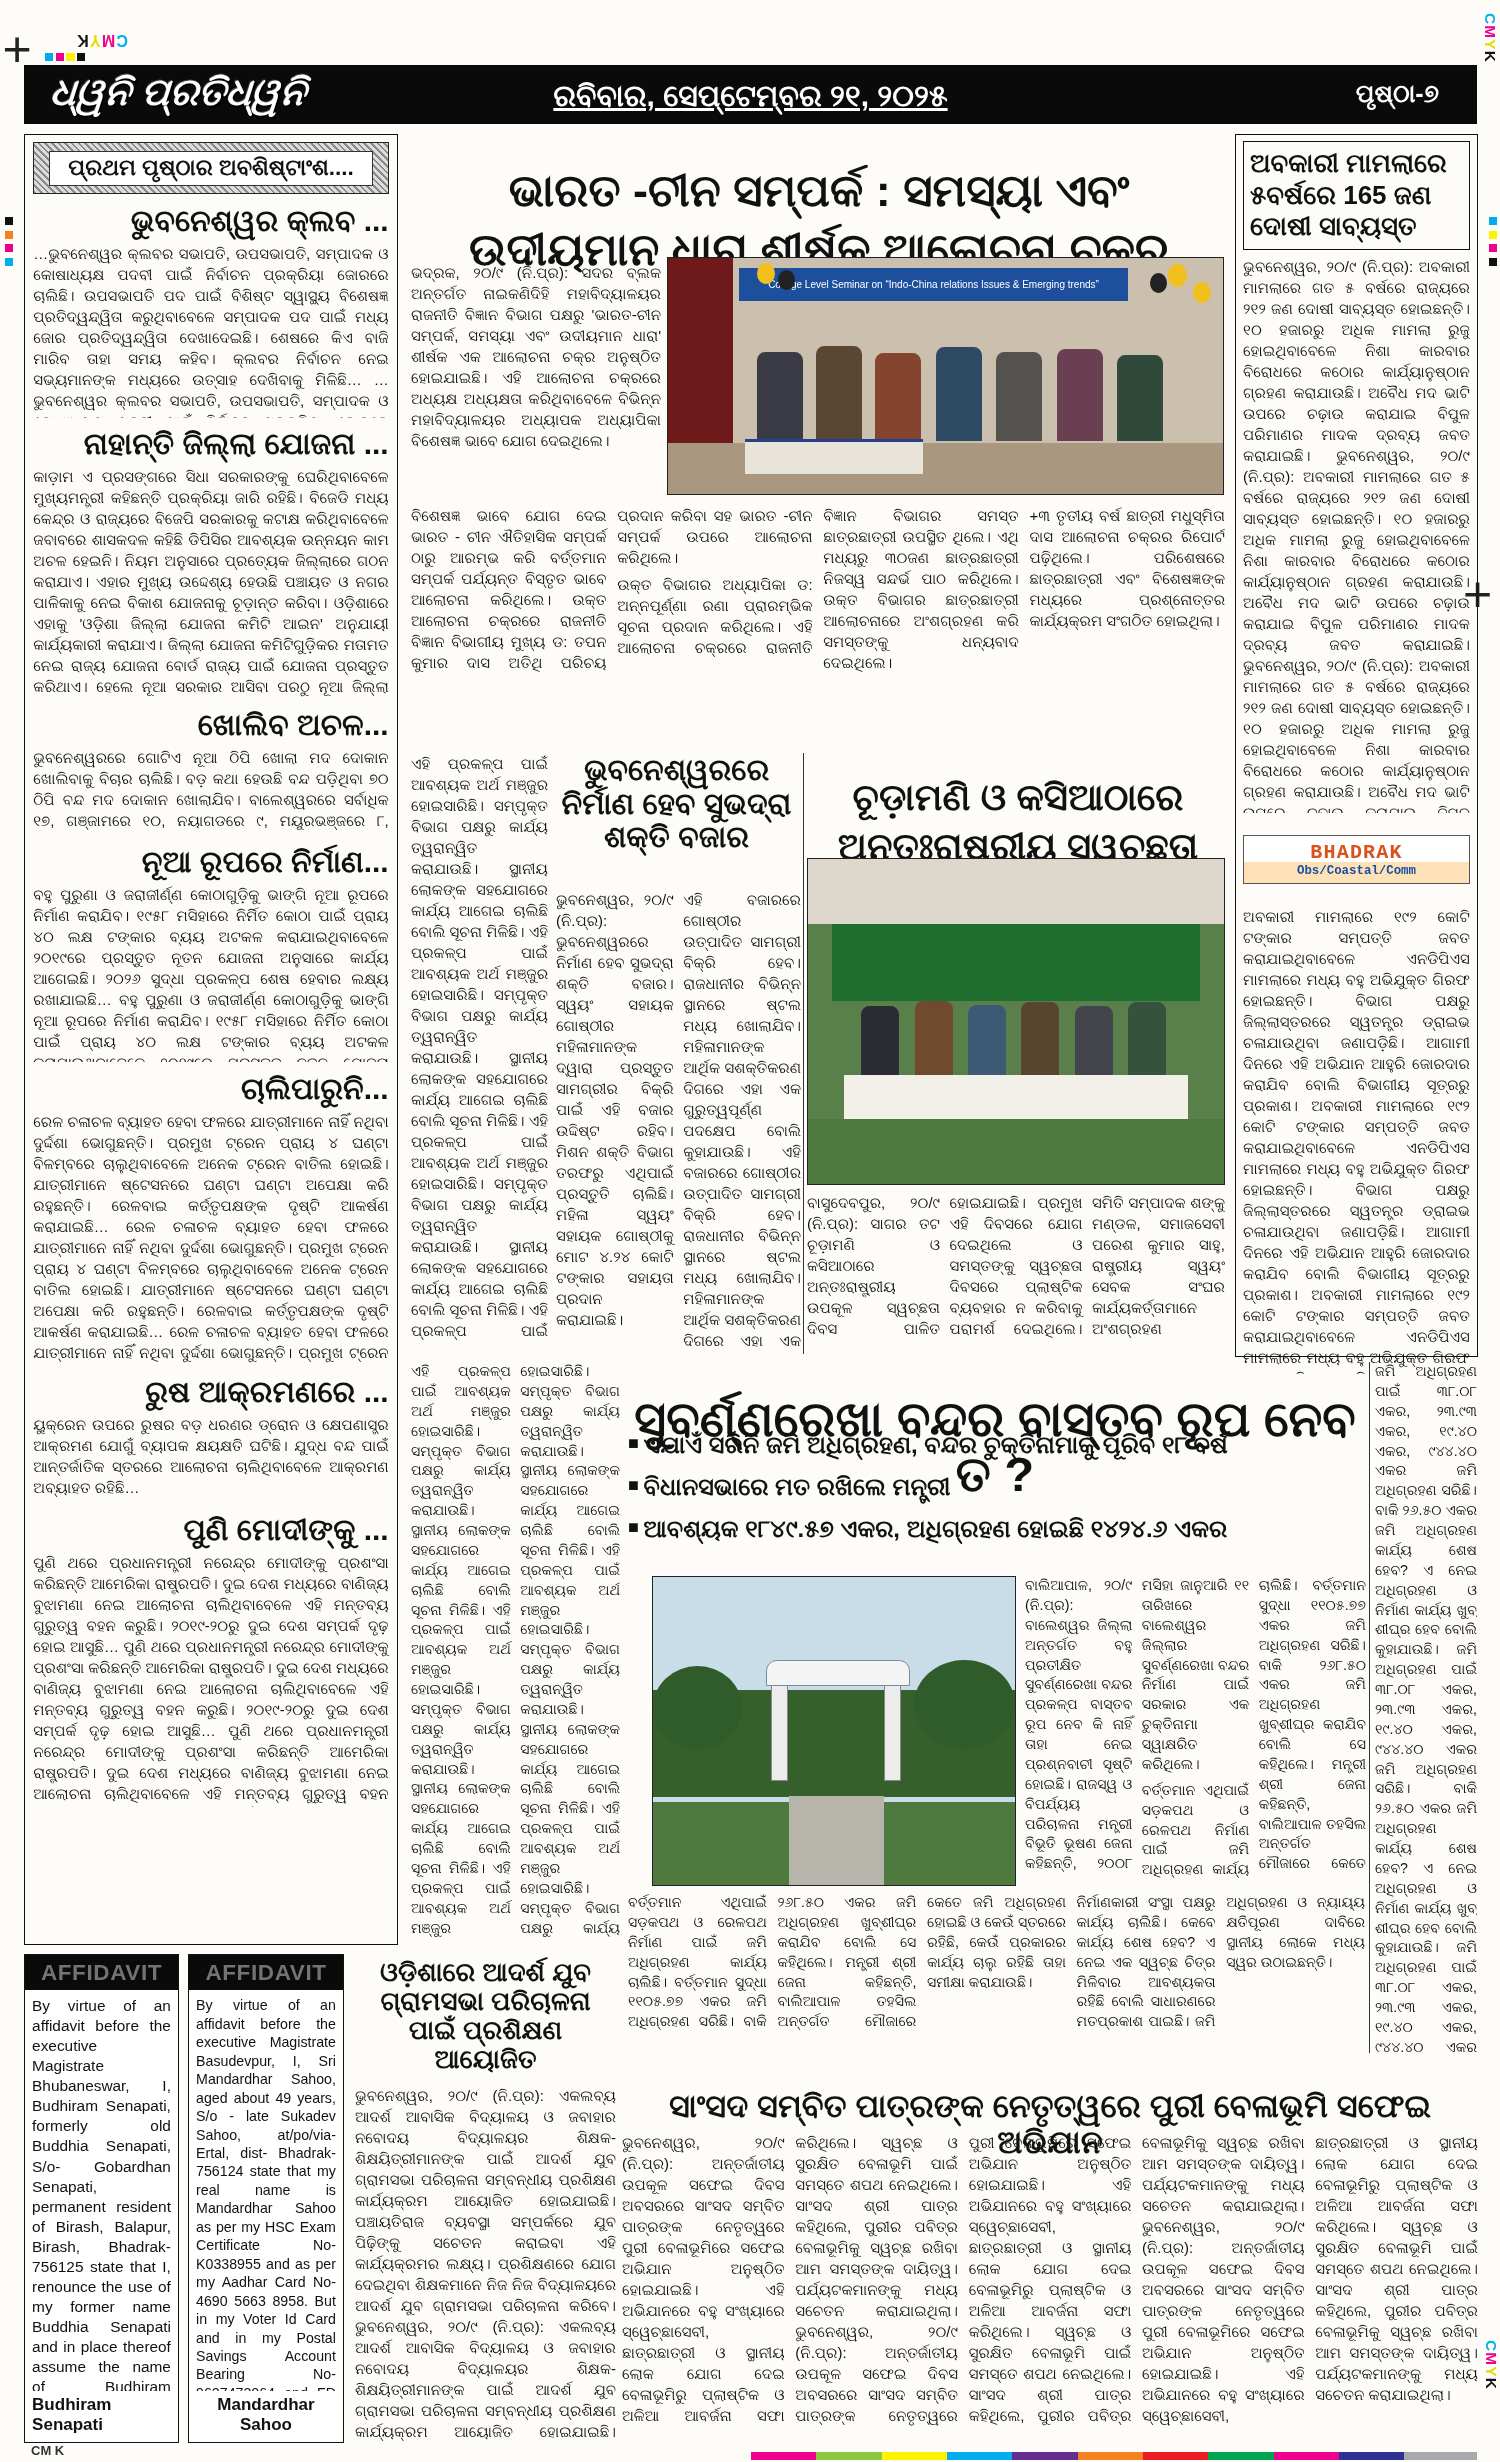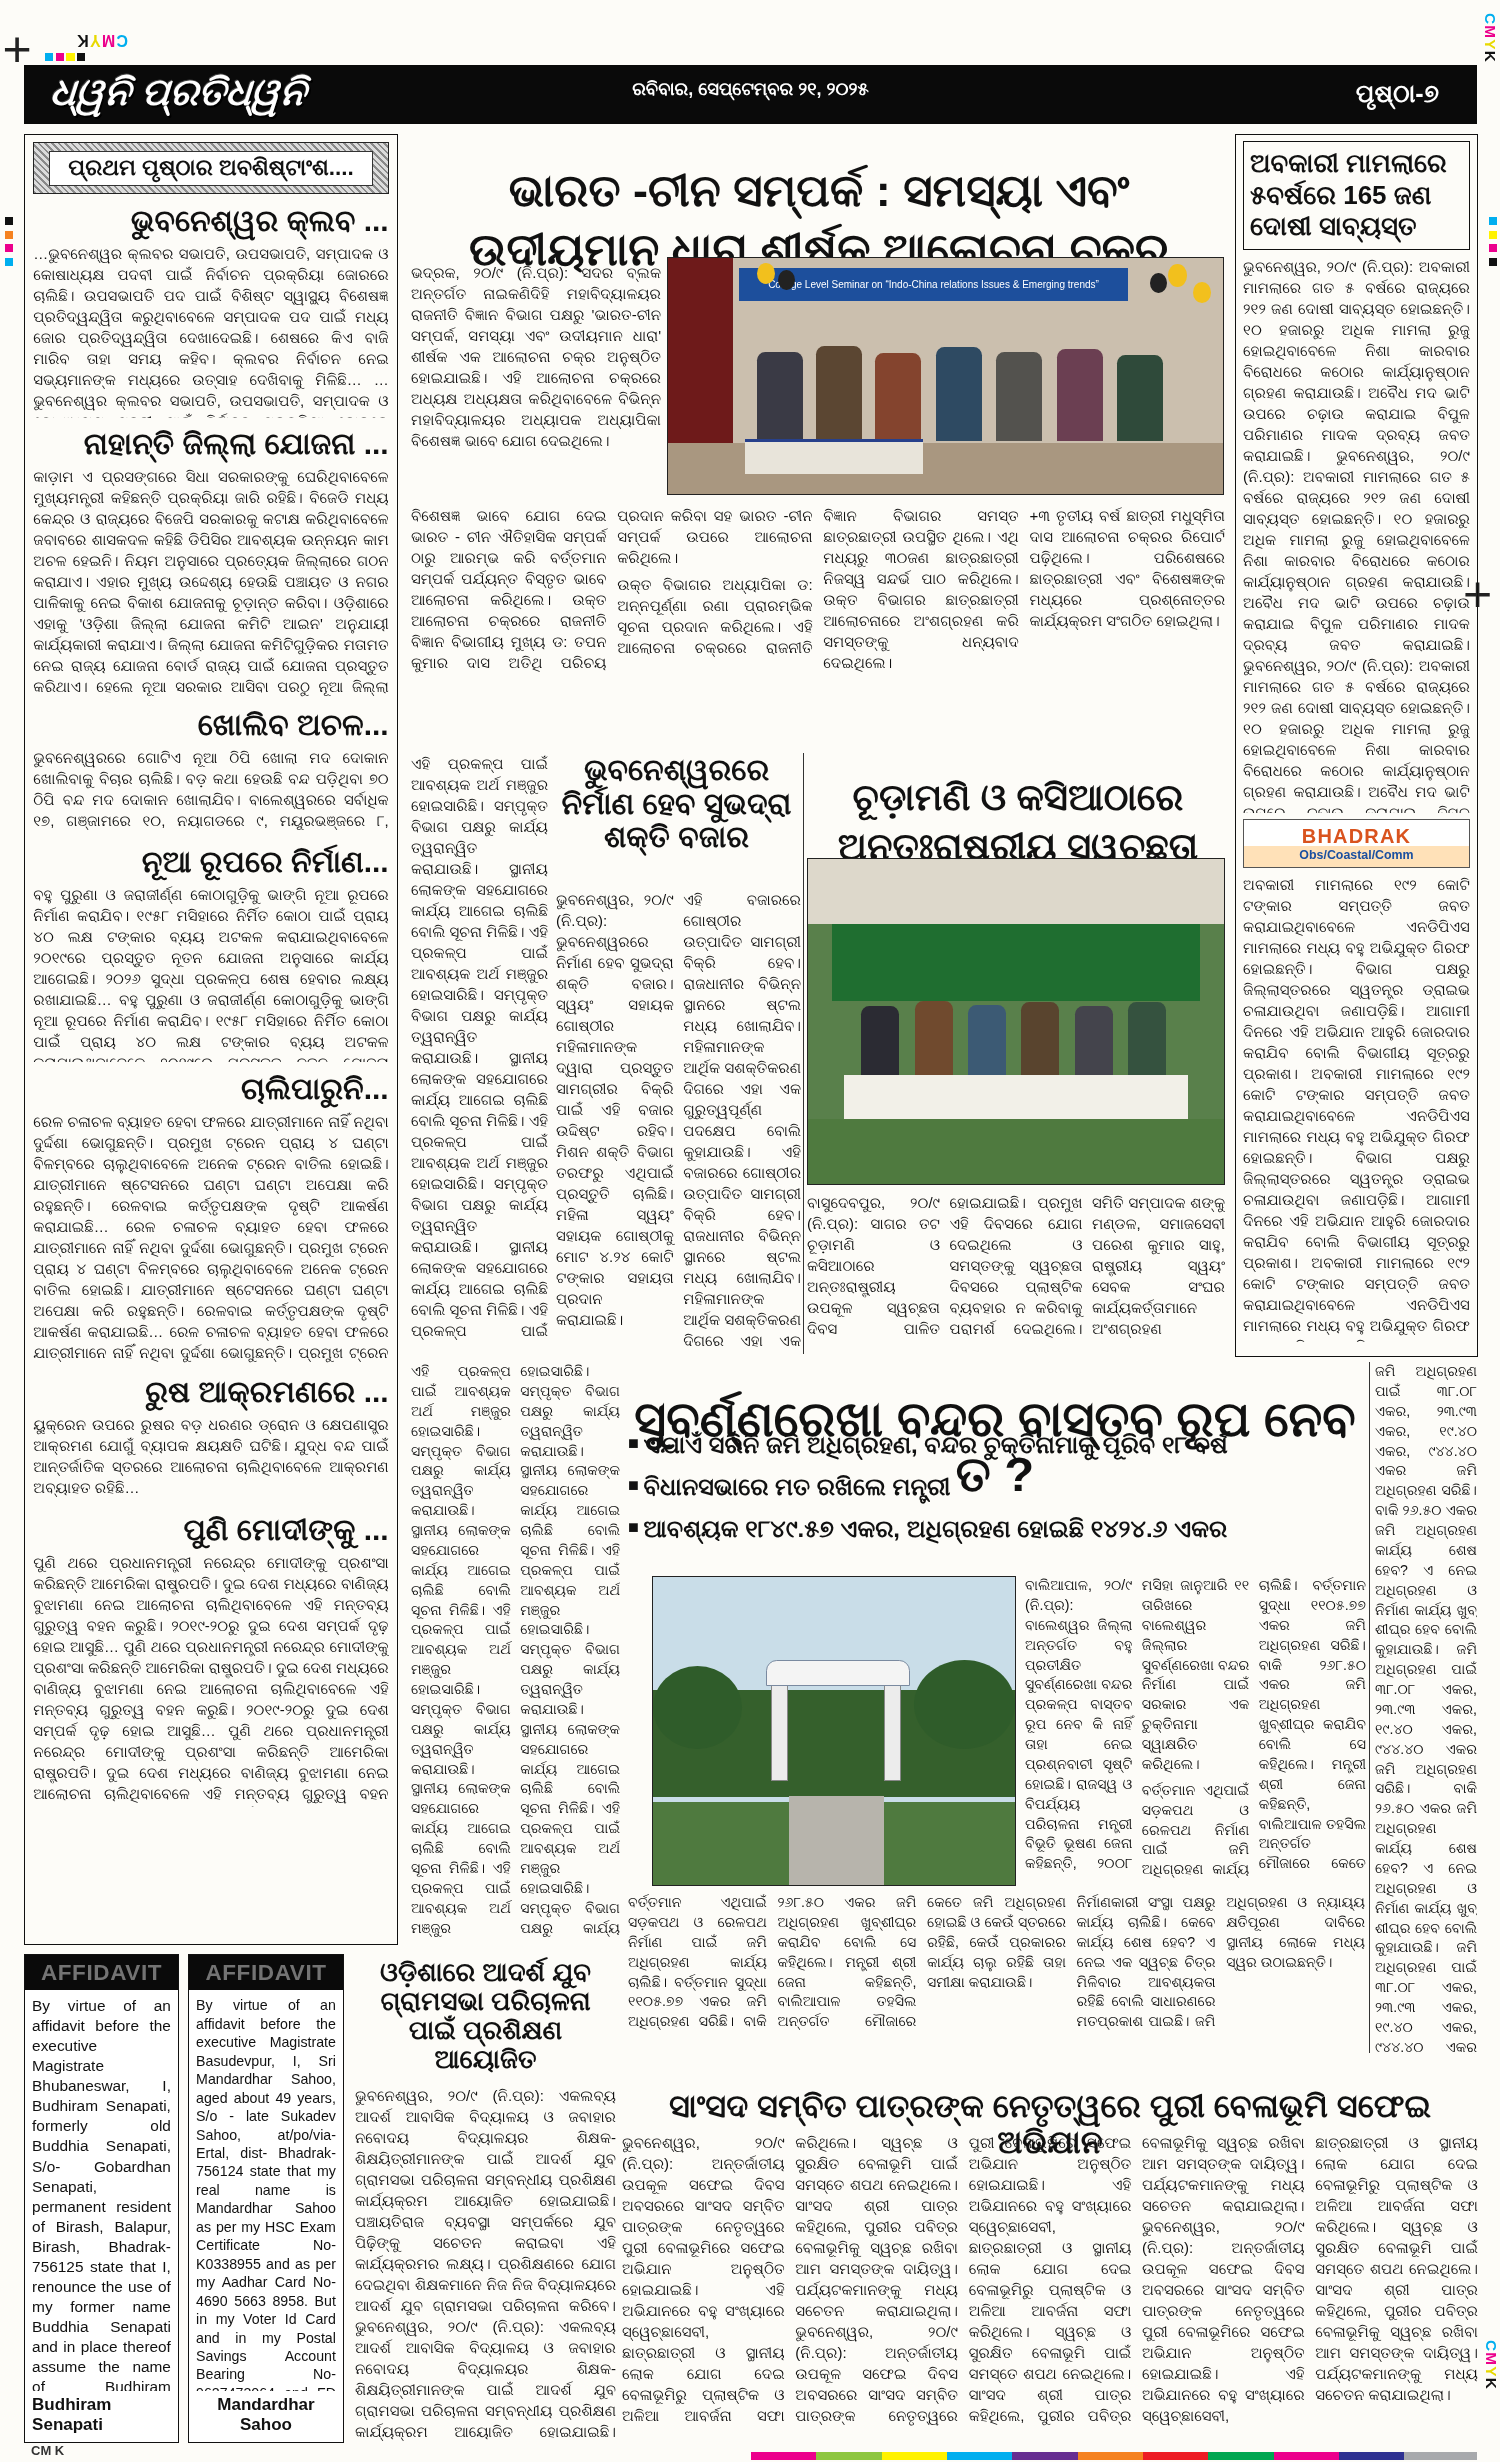--- a/index.html
+++ b/index.html
@@ -14,21 +14,21 @@
   .cmyk-rot{font-size:16px;font-weight:bold;transform:rotate(180deg);letter-spacing:1.2px;}
   .cmyk-vert{font-size:15.4px;font-weight:bold;writing-mode:vertical-rl;letter-spacing:1.2px;}
   .rainbow{background:linear-gradient(90deg,#ec008c 0 9%,#8dc63f 9% 18%,#fff200 18% 27%,
     #00aeef 27% 36%,#662d91 36% 45%,#f58220 45% 54%,#ed1c24 54% 63%,#00a651 63% 72%,
     #ec008c 72% 81%,#2e3192 81% 90%,#a7a9ac 90% 100%);}
   .c-c{color:#00aeef}.c-m{color:#ec008c}.c-y{color:#e8d900}.c-k{color:#111}
   
   .topbar{background:#0a0a0a;color:#fff;}
   .logo{font-size:38px;font-weight:bold;font-style:italic;transform:skewX(-4deg);
         text-shadow:1.8px 1.8px 0 #000, -0.6px -0.6px 0 #444;white-space:nowrap;}
-  .eddate{font-size:18px;font-weight:bold;white-space:nowrap;}
+  .eddate{font-size:30px;font-weight:bold;white-space:nowrap;text-decoration:underline;}
   .pageno{font-size:25px;font-weight:bold;}
   
   .bt{font-size:15px;line-height:1.40;text-align:justify;overflow:hidden;word-break:break-word;}
   .bt p{margin:0 0 6px 0;}
   .h-sm{font-weight:bold;font-size:30px;margin:9.5px 0 6px 0;line-height:1.1;text-align:right;}
   .h-mid{font-weight:bold;text-align:center;line-height:1.12;}
   .cols2{column-count:2;column-gap:9.5px;}
   .cols3{column-count:3;column-gap:9.5px;}
   .cols4{column-count:4;column-gap:10.7px;}
   .cols5{column-count:5;column-gap:10.7px;}
@@ -40,21 +40,21 @@
   
   .affbox{border:1.2px solid #111;box-sizing:border-box;display:flex;flex-direction:column;background:#fff;}
   .afftitle{background:#0a0a0a;color:#737373;text-align:center;font-weight:bold;font-size:22.5px;
             padding:4.7px 0;letter-spacing:0.6px;}
   .affbody{flex:1;font-size:15.4px;line-height:1.3;text-align:justify;padding:6px 7.1px;overflow:hidden;}
   .affsign{font-weight:bold;font-size:17px;padding:3.6px 7.1px 7.1px;}
   
   .abox{border:1.8px solid #111;box-sizing:border-box;padding:6px 7.1px;}
   .aheadbox{border:1.2px solid #111;padding:6px;font-size:26px;font-weight:bold;line-height:1.22;margin-bottom:6px;}
   .logoad{border:0.6px solid #555;background:linear-gradient(180deg,#fff 0 55%,#ffe1b8 55% 100%);
-          text-align:center;padding:4.7px 2.4px;margin:6px 0;}
+          text-align:center;padding:4.7px 2.4px;margin:22px 0;font-family:Liberation Mono, monospace;}
   .logoad .t1{font-size:20px;font-weight:bold;color:#d9531e;letter-spacing:1.2px;}
   .logoad .t2{font-size:12.4px;color:#1a4fa0;font-weight:bold;}
   
   .bull{font-size:24px;font-weight:bold;line-height:1.75;}
   .bull .sqb{font-size:18px;vertical-align:3.6px;margin-right:4.7px;}
   
   .photo{border:1.2px solid #222;overflow:hidden;box-sizing:border-box;}
   .ph-rel{position:relative;width:100%;height:100%;}
   .sil{position:absolute;border-radius:8.3px 8.3px 0 0;}
   .balloon{position:absolute;border-radius:50%;}

